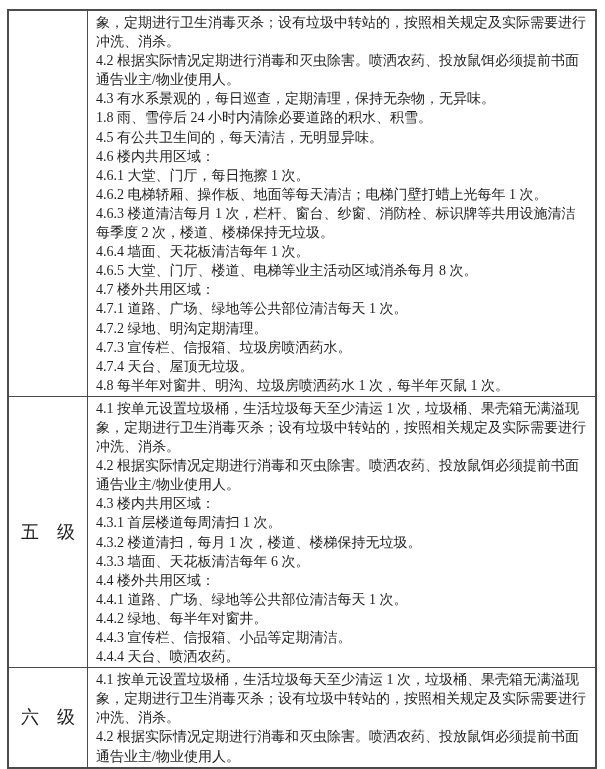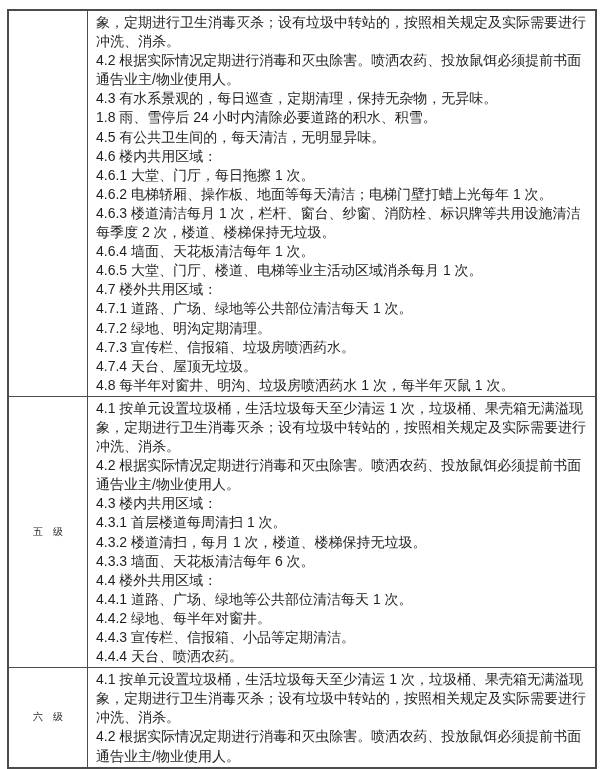--- a/index.html
+++ b/index.html
@@ -6,42 +6,42 @@
     margin: 0;
     padding: 0;
     background: #ffffff;
   }
   .page {
     position: relative;
     width: 605px;
     height: 769px;
     background: #ffffff;
     overflow: hidden;
-    font-family: Liberation Sans, sans-serif;
+    font-family: Liberation Serif, serif;
     color: #1f1f1f;
   }
   table.doc-table {
     position: absolute;
     left: 7px;
     top: 9px;
     width: 590px;
     border-collapse: collapse;
     table-layout: fixed;
   }
   table.doc-table, table.doc-table td {
     border: 1px solid #4b4b4b;
   }
   table.doc-table {
     border-width: 2px;
   }
   td.level-cell {
     width: 78px;
     text-align: center;
     vertical-align: middle;
-    font-size: 10px;
+    font-size: 18px;
     padding: 0;
   }
   td.content-cell {
     vertical-align: top;
     padding: 2px 5px 1px 8px;
     overflow: hidden;
   }
   .line {
     font-size: 14px;
     line-height: 19.1px;
@@ -64,21 +64,21 @@
             <div class="line">通告业主/物业使用人。</div>
             <div class="line">4.3 有水系景观的，每日巡查，定期清理，保持无杂物，无异味。</div>
             <div class="line">1.8 雨、雪停后 24 小时内清除必要道路的积水、积雪。</div>
             <div class="line">4.5 有公共卫生间的，每天清洁，无明显异味。</div>
             <div class="line">4.6 楼内共用区域：</div>
             <div class="line">4.6.1 大堂、门厅，每日拖擦 1 次。</div>
             <div class="line">4.6.2 电梯轿厢、操作板、地面等每天清洁；电梯门壁打蜡上光每年 1 次。</div>
             <div class="line">4.6.3 楼道清洁每月 1 次，栏杆、窗台、纱窗、消防栓、标识牌等共用设施清洁</div>
             <div class="line">每季度 2 次，楼道、楼梯保持无垃圾。</div>
             <div class="line">4.6.4 墙面、天花板清洁每年 1 次。</div>
-            <div class="line">4.6.5 大堂、门厅、楼道、电梯等业主活动区域消杀每月 1 次。</div>
+            <div class="line">4.6.5 大堂、门厅、楼道、电梯等业主活动区域消杀每月 8 次。</div>
             <div class="line">4.7 楼外共用区域：</div>
             <div class="line">4.7.1 道路、广场、绿地等公共部位清洁每天 1 次。</div>
             <div class="line">4.7.2 绿地、明沟定期清理。</div>
             <div class="line">4.7.3 宣传栏、信报箱、垃圾房喷洒药水。</div>
             <div class="line">4.7.4 天台、屋顶无垃圾。</div>
             <div class="line">4.8 每半年对窗井、明沟、垃圾房喷洒药水 1 次，每半年灭鼠 1 次。</div>
           </td>
       </tr>
       <tr>
         <td class="level-cell">五　级</td>

